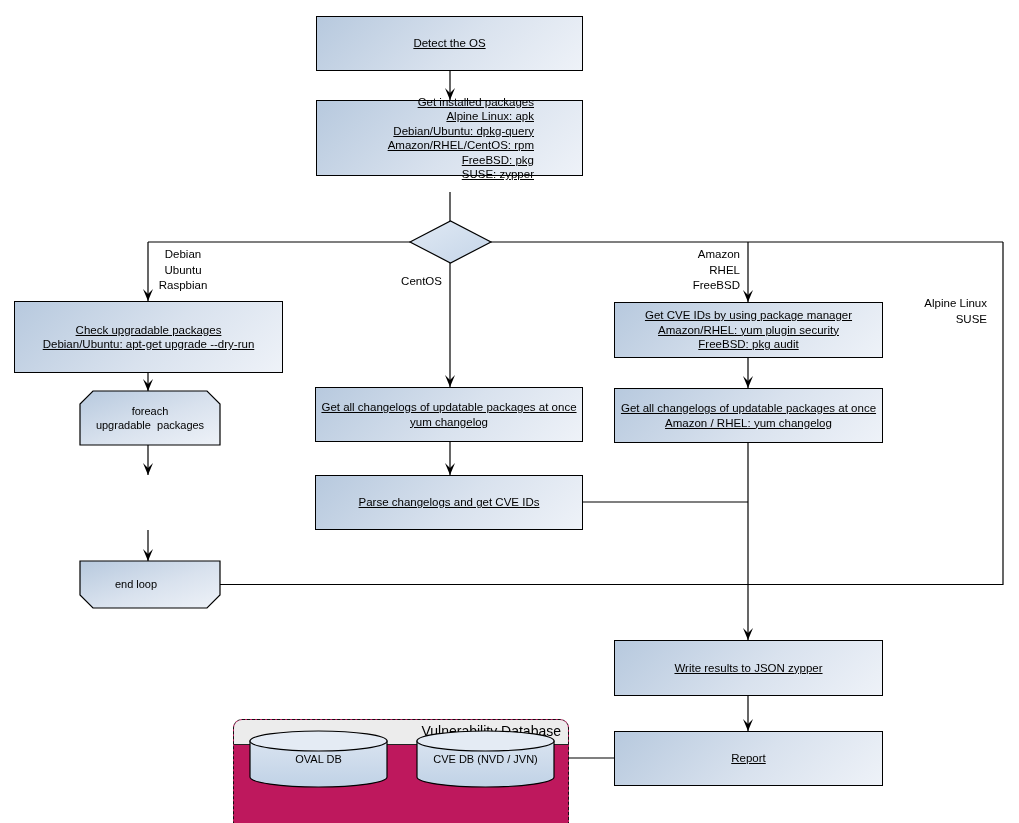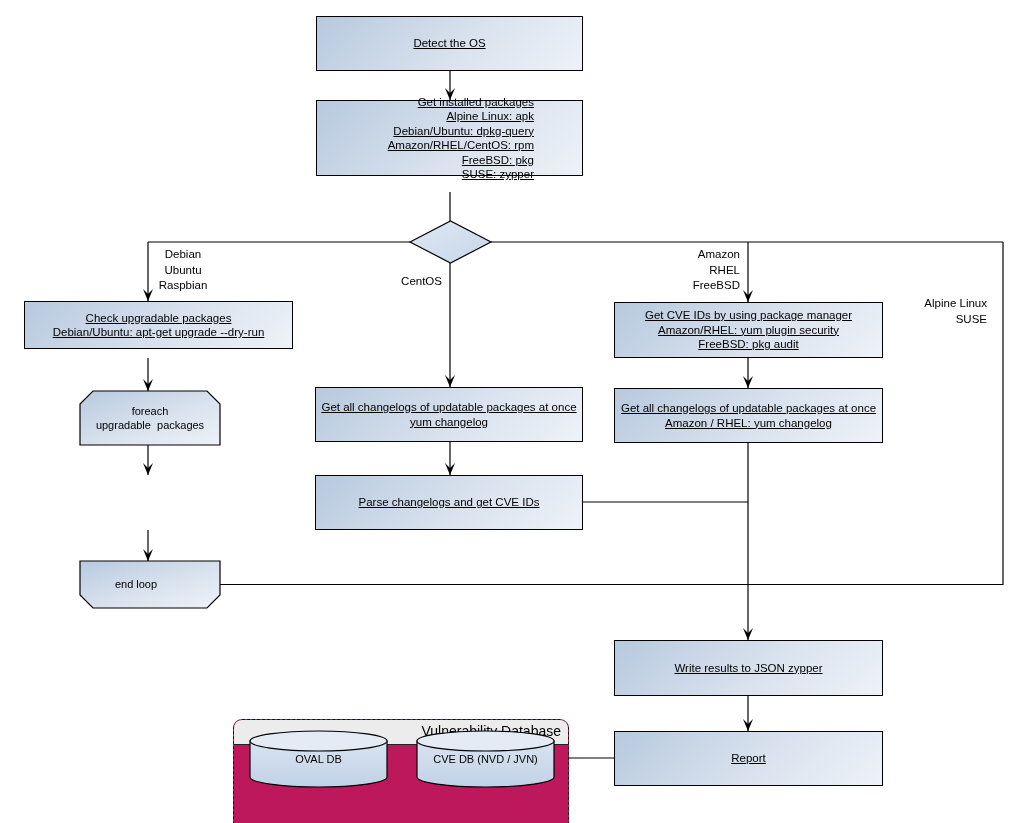--- a/index.html
+++ b/index.html
@@ -109,21 +109,21 @@
 
   <div class="node align-right" style="left:316px;top:100px;width:267px;height:76px;">
     <span class="node-label">Get installed packages
 Alpine Linux: apk
 Debian/Ubuntu: dpkg-query
 Amazon/RHEL/CentOS: rpm
 FreeBSD: pkg
 SUSE: zypper</span>
   </div>
 
-  <div class="node" style="left:24px;top:301px;width:269px;height:48px;">
+  <div class="node" style="left:14px;top:301px;width:269px;height:72px;">
     <span class="node-label">Check upgradable packages
 Debian/Ubuntu: apt-get upgrade --dry-run</span>
   </div>
 
 
   <div class="node nowrap" style="left:315px;top:387px;width:268px;height:55px;">
     <span class="node-label">Get all changelogs of updatable packages at once
 yum changelog</span>
   </div>
 

